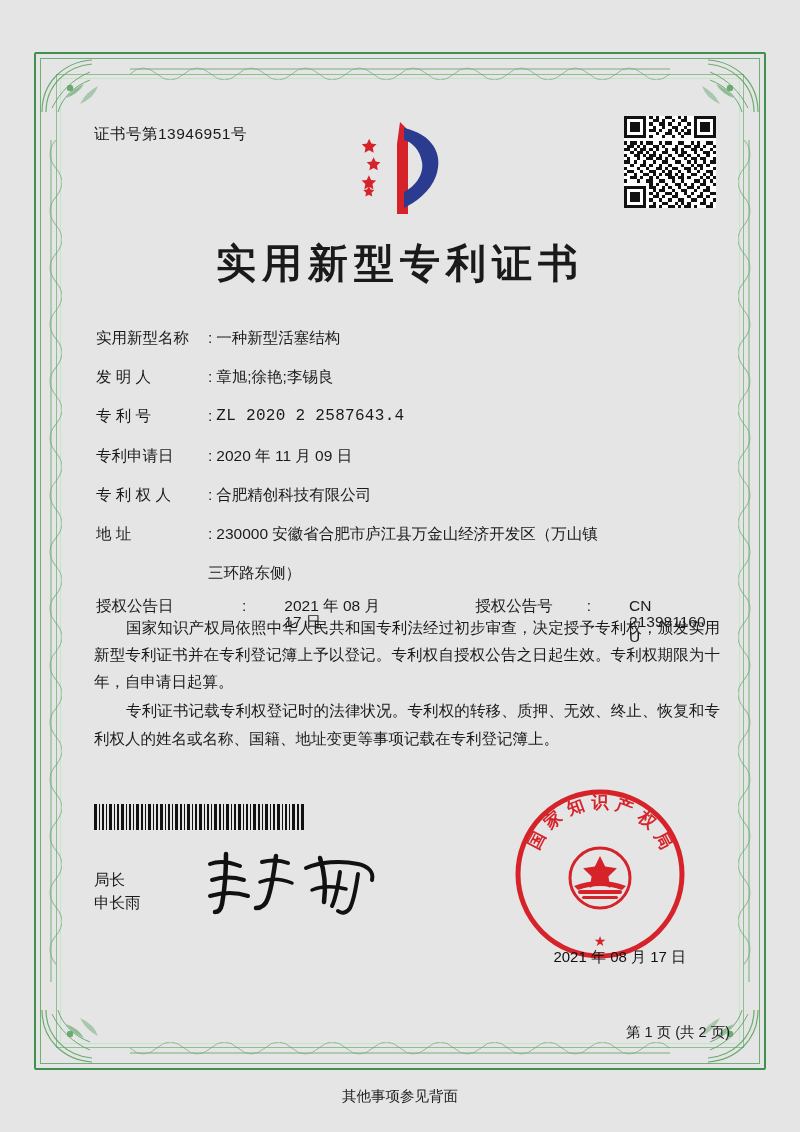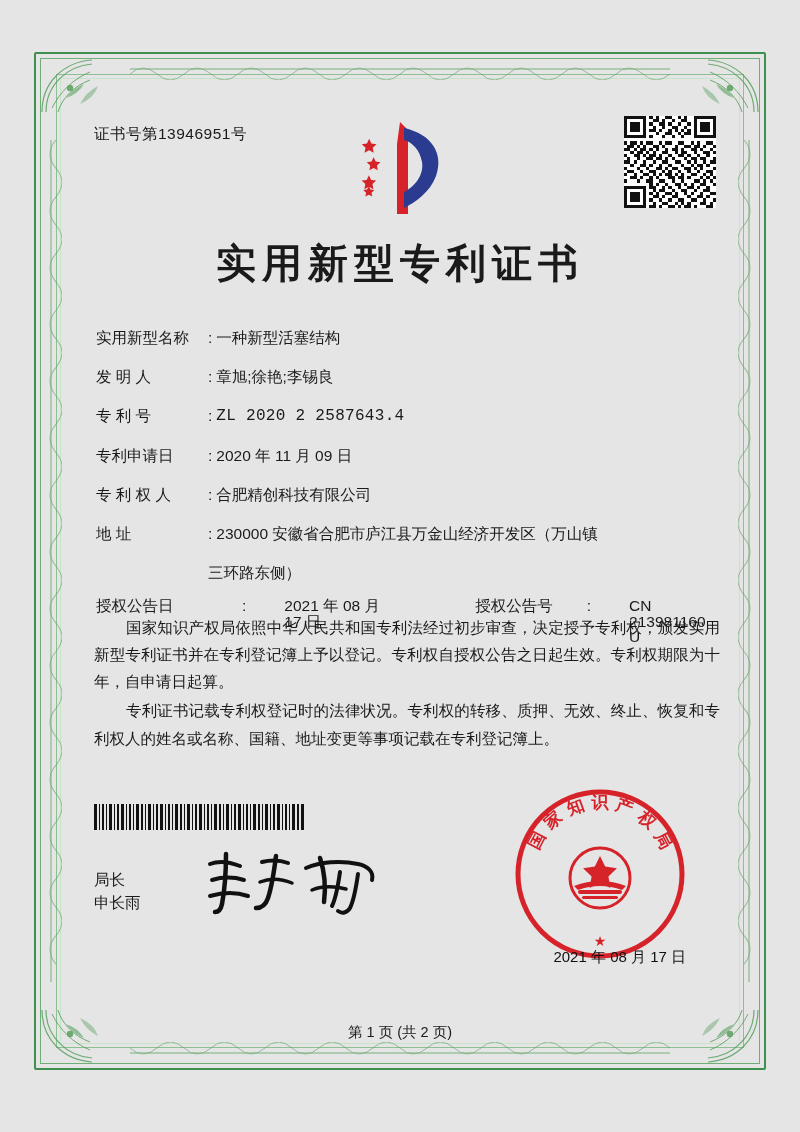--- a/index.html
+++ b/index.html
@@ -193,21 +193,21 @@
     position: absolute;
     right: 44px; top: 862px;
     font-size: 15px;
     font-family: "Liberation Sans", sans-serif;
     color: #111;
   }
 
   .page-num {
     position: absolute;
     left: 0; right: 0; bottom: -6px;
-    text-align: center;
+    text-align: right;
     font-size: 14.5px;
     font-family: "Liberation Sans", sans-serif;
   }
 
   .footnote {
     position: absolute;
     left: 0; right: 0; bottom: 26px;
     text-align: center;
     font-size: 14.5px;
     font-family: "Liberation Sans", sans-serif;
@@ -715,13 +715,14 @@
         <g fill="#d6232a" font-family="Liberation Serif, serif" font-size="14">
           <text x="88" y="160" text-anchor="middle">★</text>
         </g>
       </svg>
     </div>
     <div class="seal-date">2021 年 08 月 17 日</div>
 
     <div class="page-num">第 1 页 (共 2 页)</div>
   </div>
 
+  <div class="footnote">其他事项参见背面</div>
 </div>
 
 </body></html>

